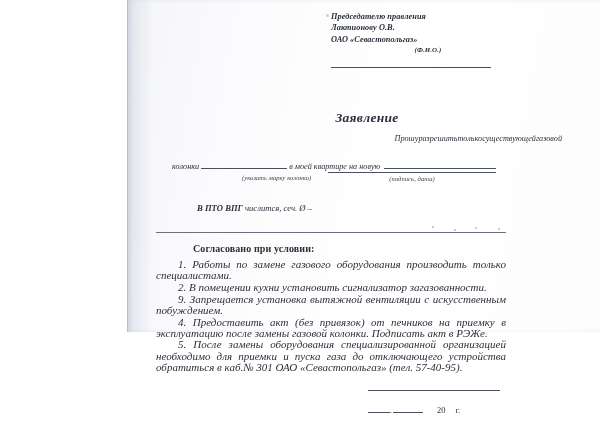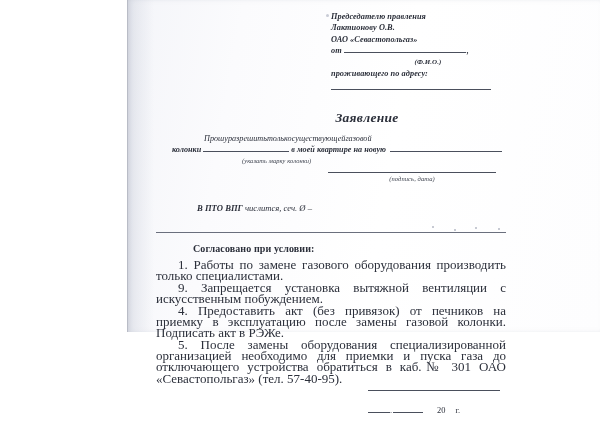--- a/index.html
+++ b/index.html
@@ -118,28 +118,27 @@
     position: absolute;
     left: 44px;
     top: 133px;
     width: 392px;
     font-style: italic;
     font-size: 8.2px;
     line-height: 11px;
   }
   #request-line-1 {
     display: flex;
-    justify-content: flex-start;
+    justify-content: flex-end;
     padding: 0 2px 0 32px;
     white-space: nowrap;
   }
   #request-line-2 {
     white-space: nowrap;
-    margin-top: 0;
-    font-weight: bold;
+    margin-top: 17px;
   }
   #request-line-2 .blank.kolonka { width: 86px; margin: 0 2px; }
   #request-line-2 .blank.new-model { width: 112px; margin-left: 4px; }
   #brand-hint {
     margin-top: 0px;
     padding-left: 70px;
     font-size: 6.4px;
     font-style: italic;
   }
 
@@ -200,24 +199,25 @@
     top: 243px;
     font-size: 10px;
     font-weight: bold;
     letter-spacing: .1px;
   }
   #conditions-list {
     position: absolute;
     left: 28px;
     top: 259px;
     width: 350px;
-    font-size: 13px;
+    font-size: 11px;
     line-height: 11.2px;
     text-align: justify;
     text-align-last: left;
+    font-style: italic;
   }
   #conditions-list .cond-item {
     margin: 0 0 .5px 0;
     text-indent: 22px;
   }
 
   
   #bottom-sign-line {
     position: absolute;
     left: 240px;
@@ -243,27 +243,23 @@
 <div id="scan-page">
   <div class="sheet-inner">
 
     <span class="scan-speck"></span>
 
     <div id="addressee-block">
       <div class="line">Председателю правления</div>
       <div class="line">Лактионову О.В.</div>
       <div class="line">ОАО «Севастопольгаз»</div>
 
-      <div class="addr-from-row">
-        <span>от</span><span class="blank"></span><span>,</span>
-      </div>
 
       <div class="fio-caption">(Ф.И.О.)</div>
 
-      <div class="line">проживающего по адресу:</div>
       <span id="address-fill-line"></span>
 
     </div>
 
     <div id="doc-title">Заявление</div>
 
     <div id="request-block">
       <div id="request-line-1">
         <span>Прошу</span>
         <span>разрешить</span>
@@ -293,20 +289,21 @@
       <i style="left:4px;  top:0px;"></i>
       <i style="left:26px; top:3px;"></i>
       <i style="left:47px; top:1px;"></i>
       <i style="left:70px; top:2px;"></i>
     </div>
 
     <div id="conditions-heading">Согласовано при условии:</div>
 
     <div id="conditions-list">
       <p class="cond-item">1. Работы по замене газового оборудования производить только специалистами.</p>
+      <p class="cond-item">2. В помещении кухни установить сигнализатор загазованности.</p>
       <p class="cond-item">9. Запрещается установка вытяжной вентиляции с искусственным побуждением.</p>
       <p class="cond-item">4. Предоставить акт (без привязок) от печников на приемку в эксплуатацию после замены газовой колонки. Подписать акт в РЭЖе.</p>
       <p class="cond-item">5. После замены оборудования специализированной организацией необходимо для приемки и пуска газа до отключающего устройства обратиться в каб.№ 301 ОАО «Севастопольгаз» (тел. 57-40-95).</p>
     </div>
 
     <div id="bottom-sign-line"></div>
 
     <div id="date-line">
       <span class="blank d"></span>.<span class="blank m"></span><span class="yr">20</span><span></span><span class="g">г.</span>
     </div>

